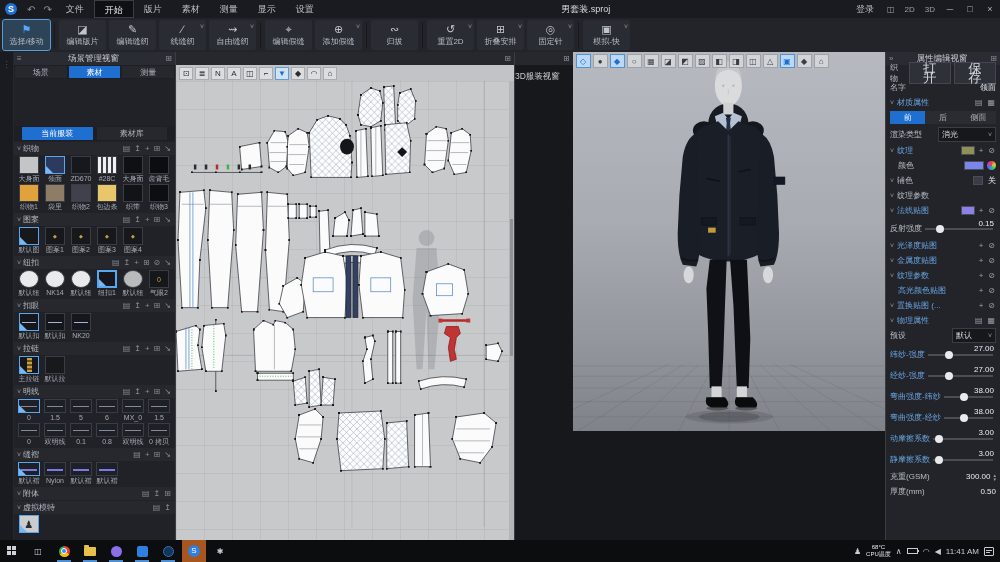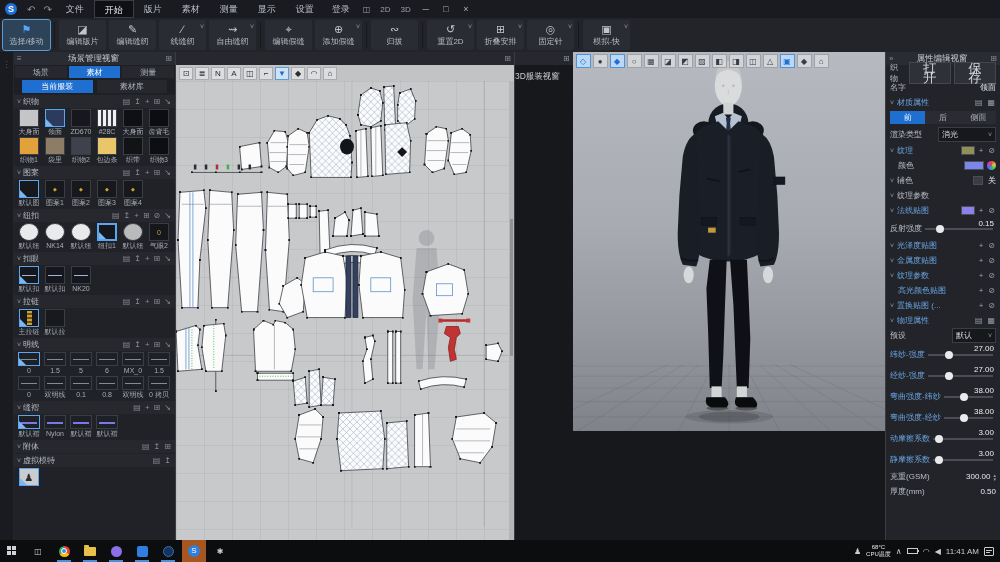--- a/index.html
+++ b/index.html
@@ -35,21 +35,21 @@
   .lstrip{width:14px;background:#1a1b20;border-right:1px solid #26272c;color:#5a5f66;
           display:flex;flex-direction:column;align-items:center;padding-top:8px;font-size:8px;flex:none;}
   
   .sidebar{width:161px;background:#202227;display:flex;flex-direction:column;font-size:8px;flex:none;}
   .panel-h{height:13px;background:#2a2c33;display:flex;align-items:center;color:#c7cad1;font-size:8.5px;flex:none;}
   .panel-h .ph-t{flex:1;text-align:center;}
   .panel-h .ph-i{color:#8b9097;font-size:8px;padding:0 3px;}
   .tabs{display:flex;height:14px;flex:none;background:#1d1f24;}
   .tab{flex:1;display:flex;align-items:center;justify-content:center;background:#26282e;color:#aeb3ba;margin:1px;}
   .tab.active{background:#1e6fd0;color:#fff;}
-  .subtabs{display:flex;height:15px;flex:none;background:#1d1f24;padding:1px 8px;gap:4px;}
+  .subtabs{display:flex;height:15px;flex:none;background:#1d1f24;padding:1px 8px;gap:4px;margin-top:47px;}
   .subtab{flex:1;display:flex;align-items:center;justify-content:center;color:#aeb3ba;background:#26282e;}
   .subtab.active{background:#1e6fd0;color:#fff;}
   .sec-h{height:13px;display:flex;align-items:center;background:#26282e;color:#b4b9c0;padding:0 3px;gap:2px;flex:none;margin-top:1px;}
   .sec-h .car{color:#8b9097;font-size:7px;}
   .sec-h .sp{flex:1;}
   .sec-h .si{color:#878c93;font-size:8px;padding:0 1px;}
   .cells{display:flex;flex-wrap:wrap;padding:1px 1px 0 2px;flex:none;}
   .cell{width:26px;display:flex;flex-direction:column;align-items:center;margin-bottom:1px;}
   .sw{width:20px;height:18px;border:1px solid #3a3d44;position:relative;background:#26282e;}
   .sw.sel{border-color:#5aa7f0;}
@@ -165,20 +165,21 @@
     <div class="logo">S</div>
     <span class="tb-ico">↶</span>
     <span class="tb-ico">↷</span>
     <span class="menu-item">文件</span>
     <span class="menu-item active">开始</span>
     <span class="menu-item">版片</span>
     <span class="menu-item">素材</span>
     <span class="menu-item">测量</span>
     <span class="menu-item">显示</span>
     <span class="menu-item">设置</span>
+    <span class="doc-title">男套装.sproj</span>
     <span class="login">登录</span>
     <span class="vp-btn">◫</span>
     <span class="vp-btn">2D</span>
     <span class="vp-btn">3D</span>
     <span class="win-btn">─</span>
     <span class="win-btn">□</span>
     <span class="win-btn">×</span>
   </div>
 
   <div class="ribbon">

